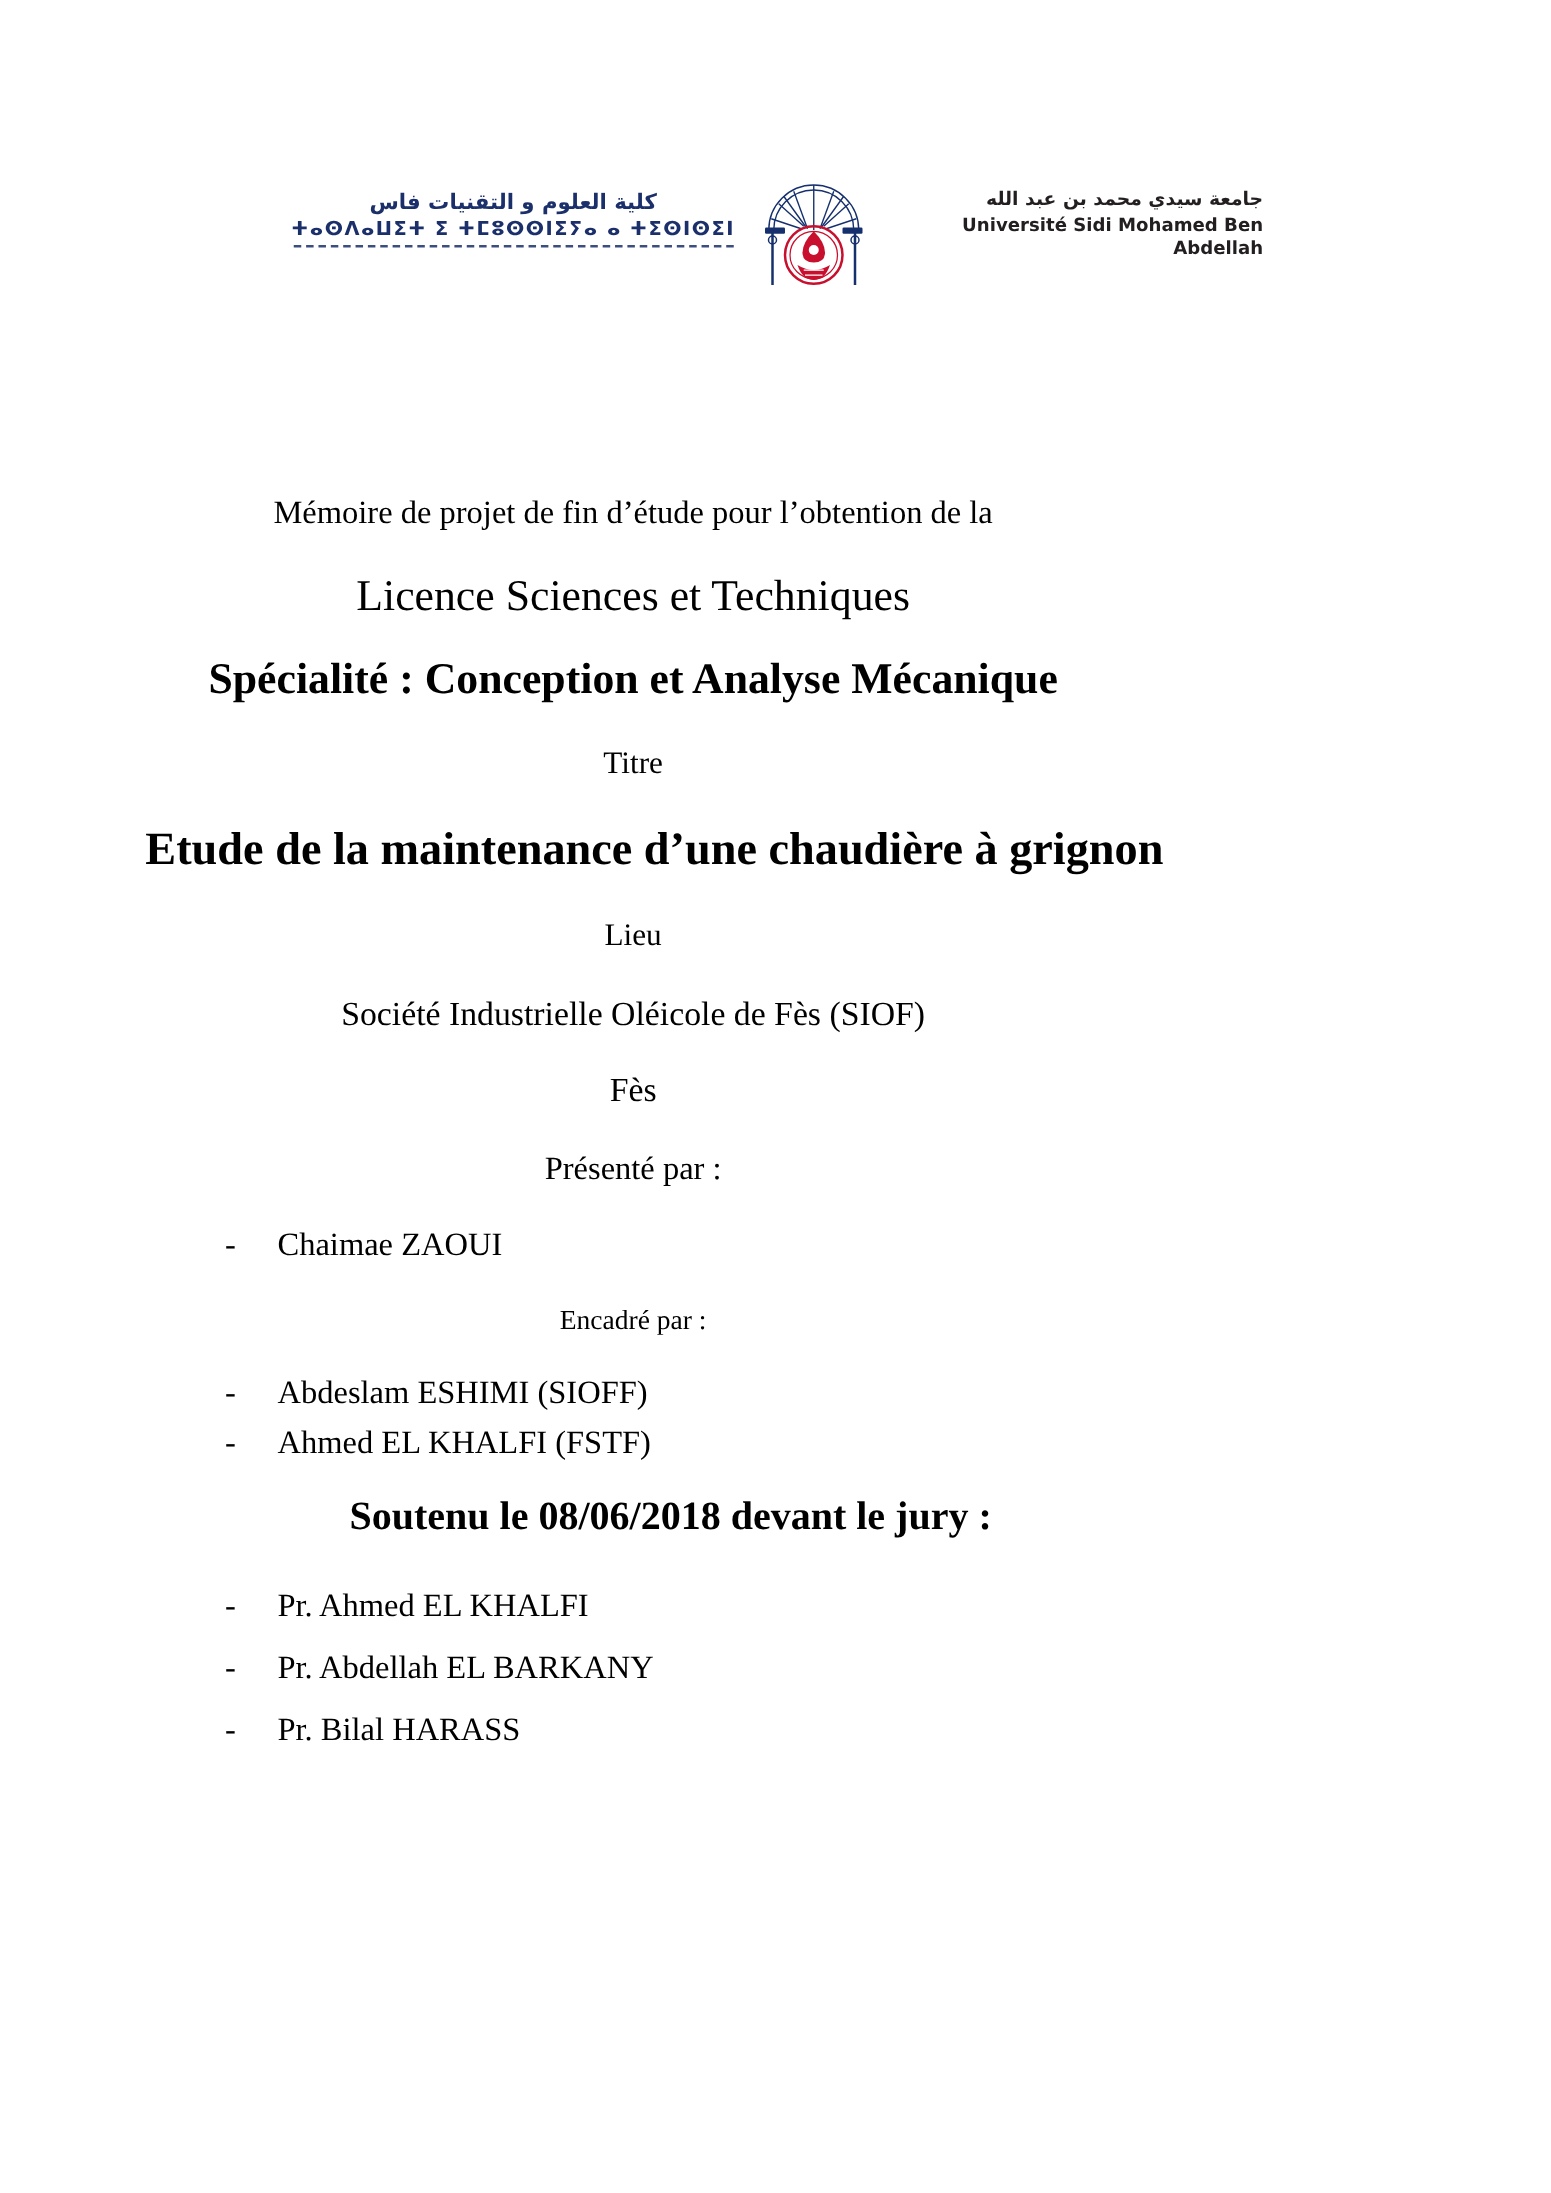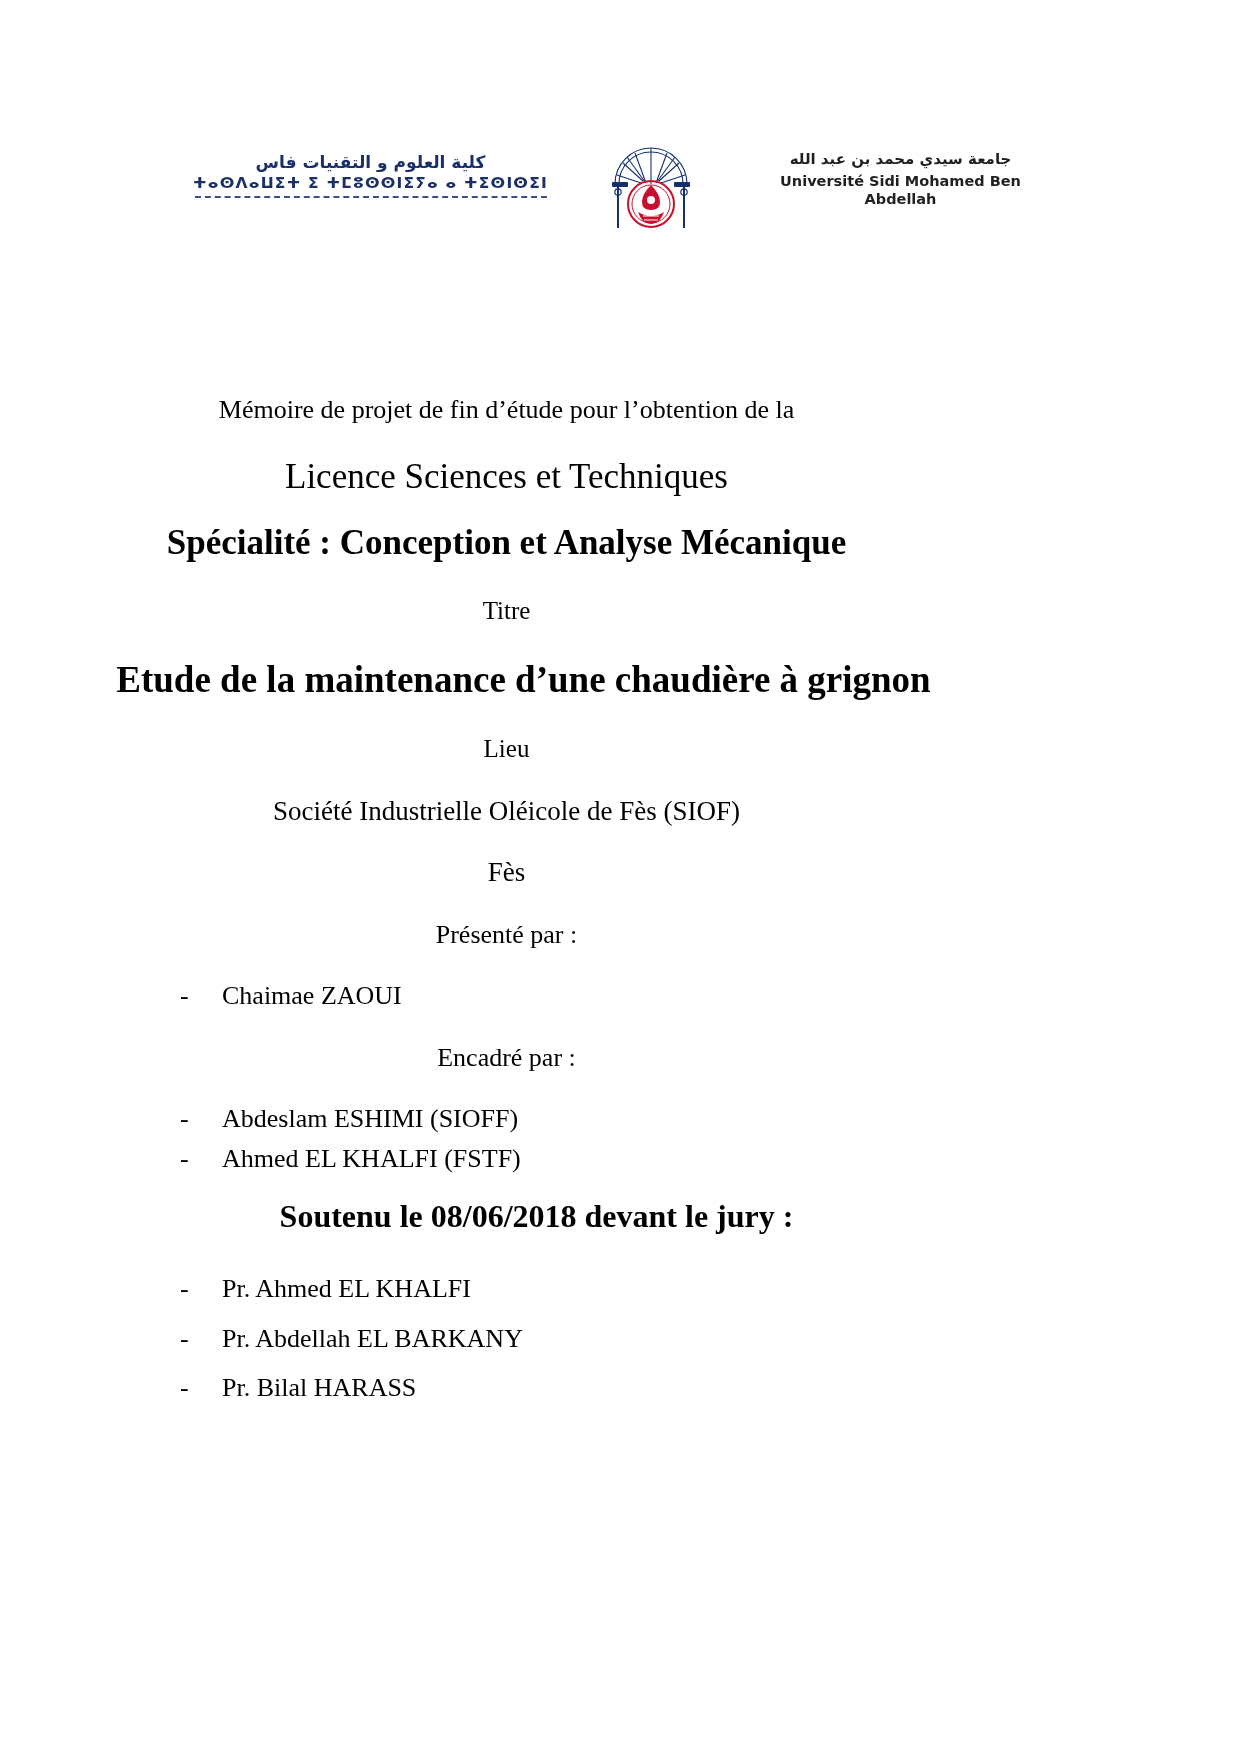--- a/index.html
+++ b/index.html
@@ -19,21 +19,20 @@
   
   .page-header {
     position: absolute;
     top: 130px;
     left: 0;
     width: 1241px;
     height: 110px;
     display: flex;
     justify-content: center;
     align-items: flex-start;
-    gap: 40px;
   }
   .header-left {
     width: 360px;
     text-align: center;
     padding-top: 22px;
   }
   .header-left .hl-arabic {
     font-family: "DejaVu Sans", sans-serif;
     font-size: 17px;
     font-weight: bold;
@@ -71,21 +70,21 @@
     width: 92px;
     height: 104px;
     margin: 0 14px;
     position: relative;
     flex: 0 0 auto;
   }
   .header-logo svg { display: block; }
 
   .header-right {
     width: 300px;
-    text-align: center;
+    text-align: right;
     padding-top: 20px;
   }
   .header-right .hr-arabic {
     font-family: "DejaVu Sans", sans-serif;
     font-size: 15px;
     font-weight: bold;
     color: #231f20;
     line-height: 1.3;
     direction: rtl;
   }
@@ -162,21 +161,21 @@
     font-size: 27px;
     line-height: 1.1;
     margin-bottom: 33px;
   }
   .t-presented-label {
     font-size: 26px;
     line-height: 1.1;
     margin-bottom: 26px;
   }
   .t-supervised-label {
-    font-size: 26px;
+    font-size: 22px;
     line-height: 1.1;
     margin-top: 28px;
     margin-bottom: 26px;
   }
   .t-defense {
     font-size: 32px;
     font-weight: bold;
     line-height: 1.1;
     margin-top: 20px;
     margin-bottom: 30px;

